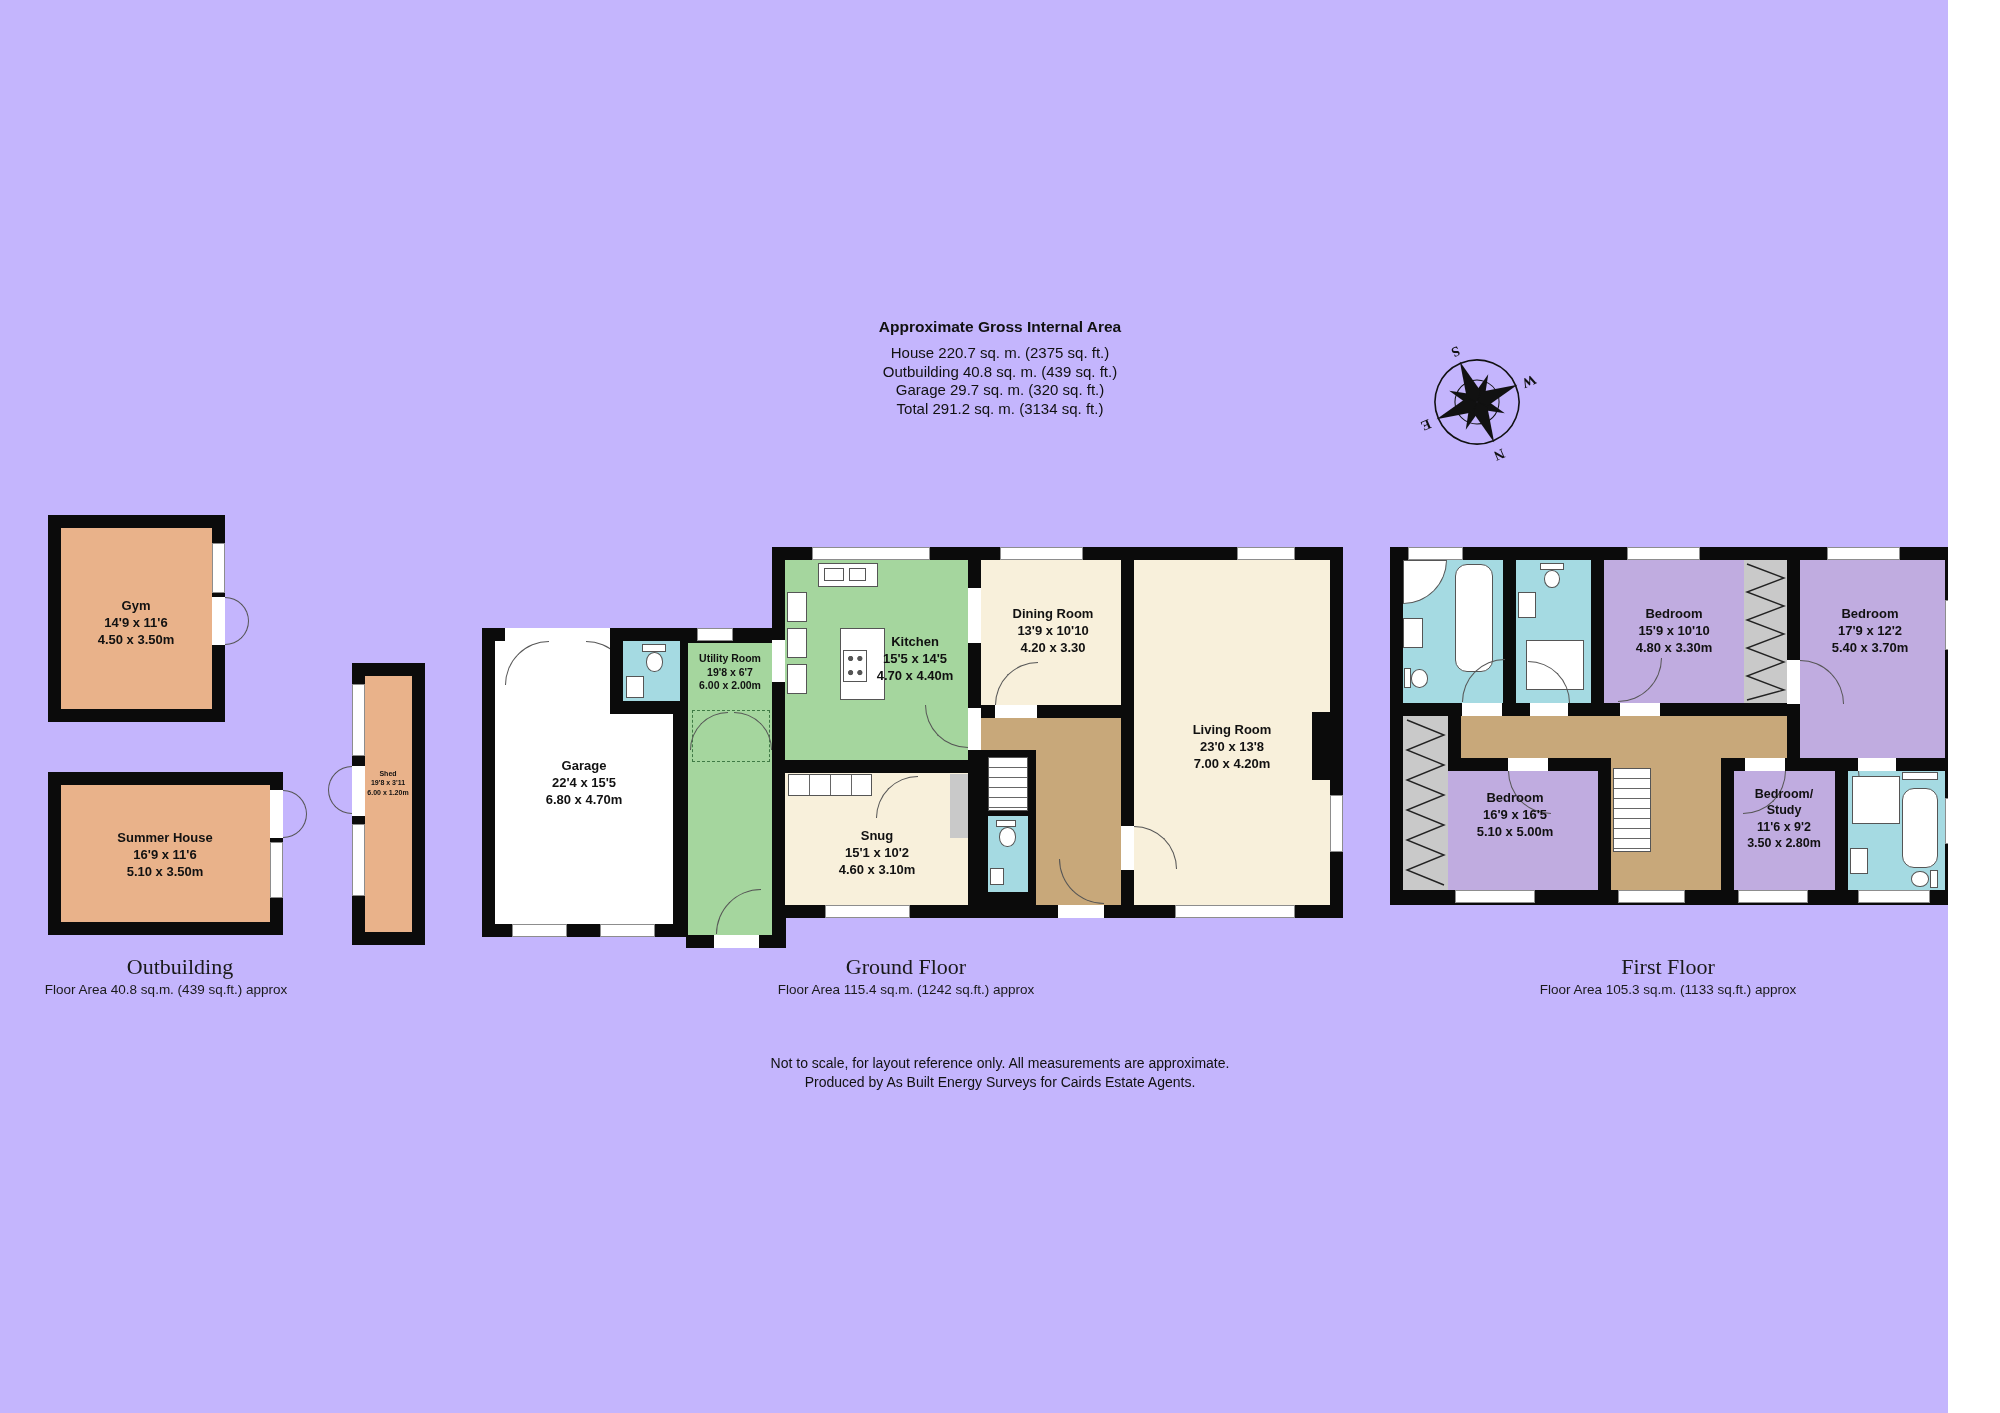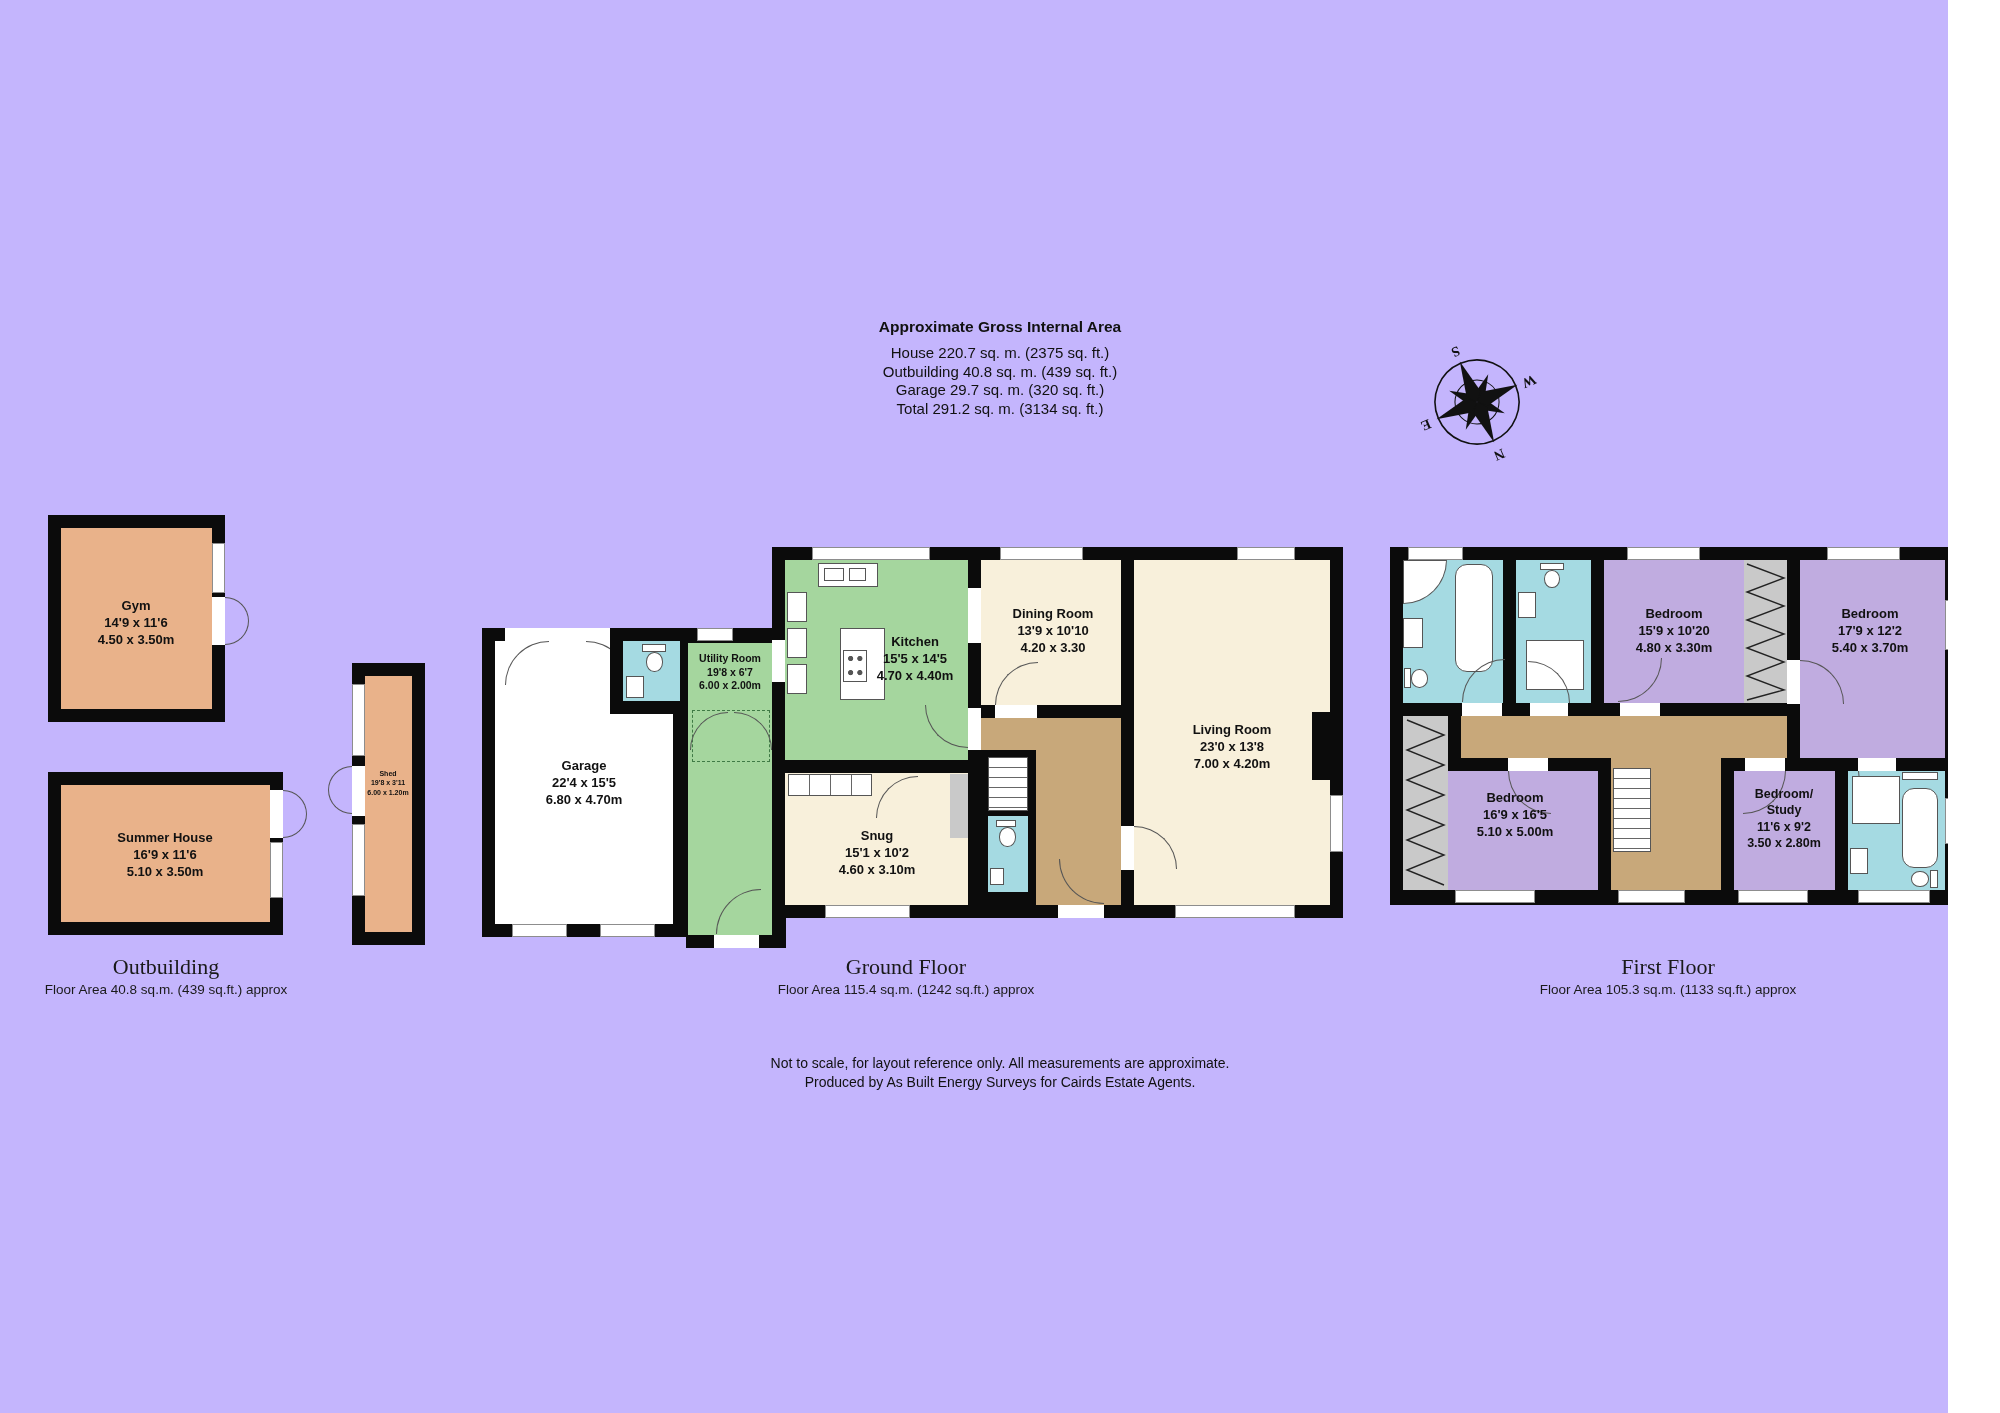--- a/index.html
+++ b/index.html
@@ -283,41 +283,41 @@
     <div>15'1 x 10'2</div>
     <div>4.60 x 3.10m</div>
   </div>
   <div class="lb" style="left:1152px;top:722px;width:160px;">
     <div>Living Room</div>
     <div>23'0 x 13'8</div>
     <div>7.00 x 4.20m</div>
   </div>
   <div class="lb" style="left:1594px;top:606px;width:160px;">
     <div>Bedroom</div>
-    <div>15'9 x 10'20</div>
+    <div>15'9 x 10'10</div>
     <div>4.80 x 3.30m</div>
   </div>
   <div class="lb" style="left:1790px;top:606px;width:160px;">
     <div>Bedroom</div>
     <div>17'9 x 12'2</div>
     <div>5.40 x 3.70m</div>
   </div>
   <div class="lb" style="left:1435px;top:790px;width:160px;">
     <div>Bedroom</div>
     <div>16'9 x 16'5</div>
     <div>5.10 x 5.00m</div>
   </div>
   <div class="lb b4" style="left:1714px;top:786px;width:140px;">
     <div>Bedroom/</div>
     <div>Study</div>
     <div>11'6 x 9'2</div>
     <div>3.50 x 2.80m</div>
   </div>
 
-  <div class="sec" style="left:0px;top:954px;width:332px;">Outbuilding</div>
+  <div class="sec" style="left:14px;top:954px;width:332px;">Outbuilding</div>
   <div class="sub" style="left:0px;top:982px;width:332px;">Floor Area 40.8 sq.m. (439 sq.ft.) approx</div>
   <div class="sec" style="left:706px;top:954px;width:400px;">Ground Floor</div>
   <div class="sub" style="left:706px;top:982px;width:400px;">Floor Area 115.4 sq.m. (1242 sq.ft.) approx</div>
   <div class="sec" style="left:1468px;top:954px;width:400px;">First Floor</div>
   <div class="sub" style="left:1468px;top:982px;width:400px;">Floor Area 105.3 sq.m. (1133 sq.ft.) approx</div>
 
   <div class="ft" style="left:600px;top:1054px;width:800px;">Not to scale, for layout reference only. All measurements are approximate.</div>
   <div class="ft" style="left:600px;top:1073px;width:800px;">Produced by As Built Energy Surveys for Cairds Estate Agents.</div>
 
 </div>

